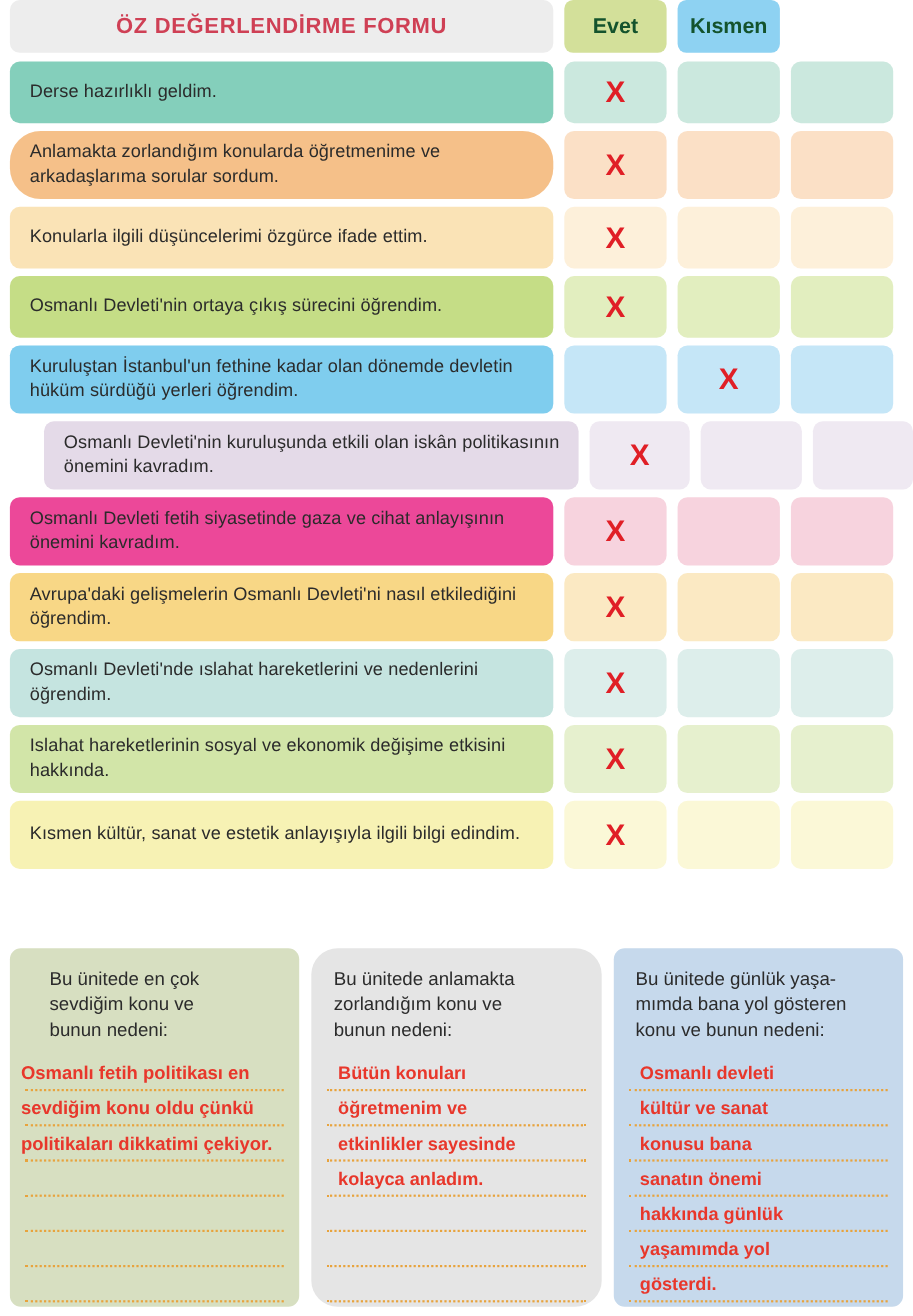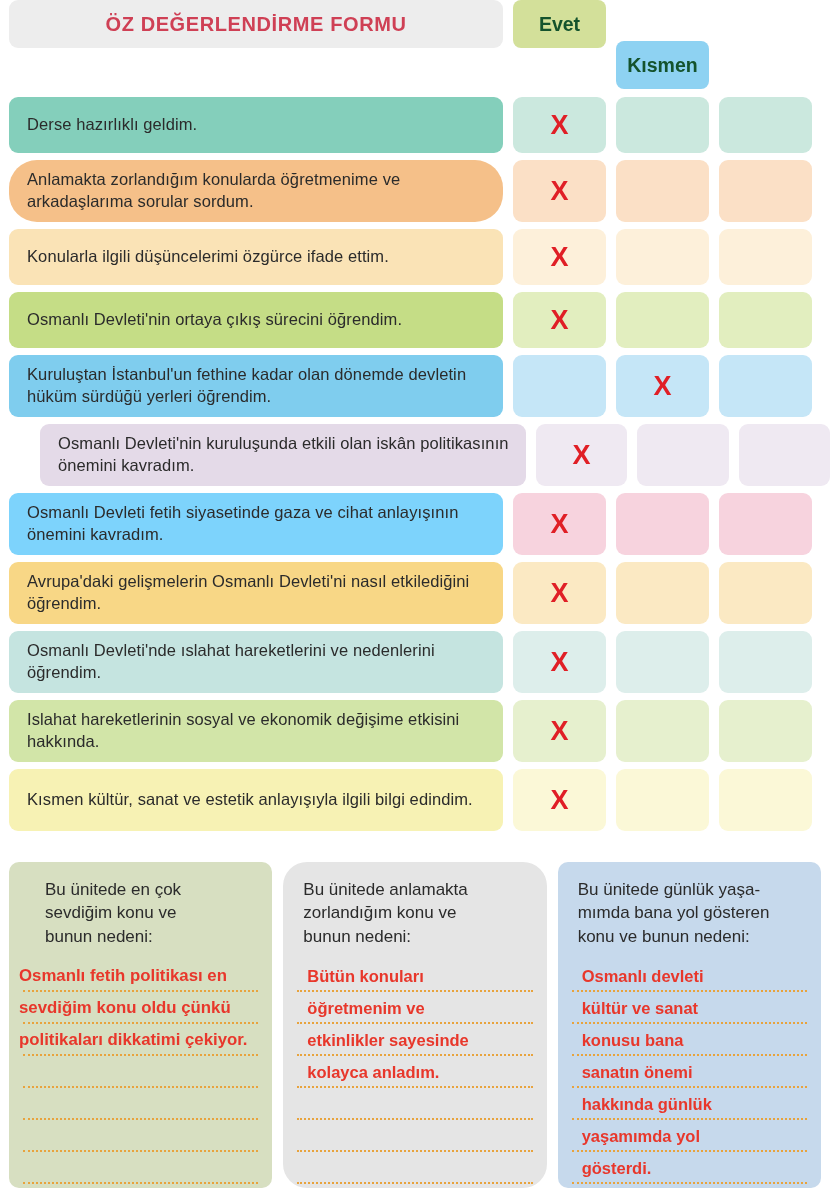--- a/index.html
+++ b/index.html
@@ -81,21 +81,21 @@
   }
 
   .head-cell {
     height: 48px;
     font-size: 19.5px;
     font-weight: bold;
     color: #14532d;
     border-radius: 8px;
   }
   .head-evet   { background: #d3e09a; }
-  .head-kismen { background: #8ed2f2; margin-top: 41px; }
+  .head-kismen { background: #8ed2f2; }
   .head-hayir  { background: #ef9180; }
 
   
   .boxes {
     position: absolute;
     left: 0;
     top: 862px;
     width: 830px;
     display: flex;
     gap: 11px;
@@ -223,21 +223,21 @@
           <div class="stmt" style="background: rgb(228, 218, 232); height: 62px; margin-left: 40px;">
             <span>Osmanlı Devleti'nin kuruluşunda etkili olan iskân politikasının önemini kavradım.</span>
           </div>
           <div class="ans" style="background: rgb(239, 233, 242); height: 62px;">
             <span style="color: rgb(224, 31, 38);">X</span>
           </div>
           <div class="ans" style="background: rgb(239, 233, 242); height: 62px;"></div>
           <div class="ans" style="background: rgb(239, 233, 242); height: 62px;"></div>
         </div>
         <div class="row">
-          <div class="stmt" style="background: #7dd3fc; height: 62px;">
+          <div class="stmt" style="background: #ec4899; height: 62px;">
             <span> Osmanlı Devleti fetih siyasetinde gaza ve cihat anlayışının önemini kavradım.</span>
           </div>
           <div class="ans" style="background: rgb(247, 211, 222); height: 62px;">
             <span style="color: rgb(224, 31, 38);">X</span>
           </div>
           <div class="ans" style="background: rgb(247, 211, 222); height: 62px;"></div>
           <div class="ans" style="background: rgb(247, 211, 222); height: 62px;"></div>
         </div>
         <div class="row">
           <div class="stmt" style="background: rgb(248, 215, 134); height: 62px;">

